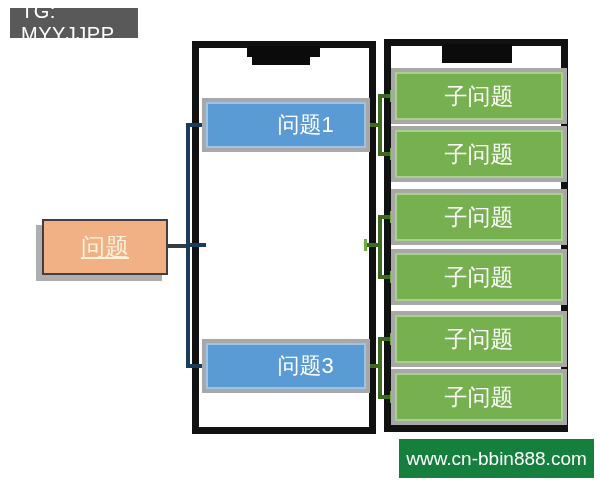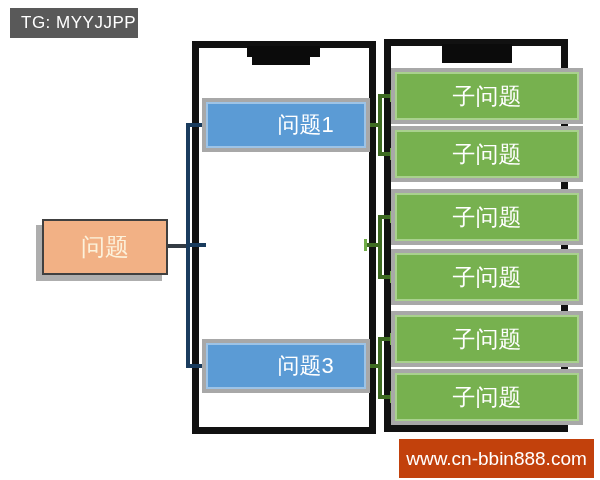--- a/index.html
+++ b/index.html
@@ -1,21 +1,21 @@
 <!DOCTYPE html>
 <html><head>
 <meta charset="utf-8">
 <style>
   * { margin:0; padding:0; box-sizing:border-box; }
   body { background:#ffffff; font-family:"Liberation Sans", "DejaVu Sans", sans-serif; }
   .page { position:relative; width:600px; height:480px; background:#ffffff; overflow:hidden; }
 
   
   .tg-badge { position:absolute; left:10px; top:8px; width:128px; height:30px;
-    background:#595959; color:#ffffff; font-size:17px; letter-spacing:0.5px;
+    background:#595959; color:#ffffff; font-size:20px; letter-spacing:0.5px;
     display:flex; align-items:center; padding-left:11px; }
 
   
   .panel { position:absolute; background:#ffffff; border:7px solid #111111; }
   .panel-middle { left:192px; top:41px; width:184px; height:393px; }
   .panel-right  { left:384px; top:39px; width:184px; height:393px; }
 
   
   .redact { position:absolute; background:#0b0b0b; }
   .redact-m1 { left:247px; top:46px; width:73px; height:11px; }
@@ -49,32 +49,32 @@
   .tick-b1 { left:364px; top:119px; } .tick-b2 { left:364px; top:239px; } .tick-b3 { left:364px; top:360px; }
   .tick-s1 { left:390px; top:90px; }  .tick-s2 { left:390px; top:148px; }
   .tick-s3 { left:390px; top:211px; } .tick-s4 { left:390px; top:271px; }
   .tick-s5 { left:390px; top:333px; } .tick-s6 { left:390px; top:391px; }
 
   
   .node { position:absolute; display:flex; align-items:center; justify-content:center;
     color:#ffffff; }
   .root-node { left:42px; top:219px; width:126px; height:56px;
     background:#f2b185; border:2px solid #404040; color:#fcf2dc; font-size:24px;
-    box-shadow:-6px 6px 0 #aeaeae; }
+    box-shadow:-6px 6px 0 #aeaeae;text-decoration:underline; }
   .problem-node { left:206px; width:160px; height:46px; background:#5b9bd5;
     border:2px solid #9dc3e6; box-shadow:0 0 0 4px #a8a8a8; font-size:22px;padding-left:39px; }
   .p1 { top:102px; } .p2 { top:222px; } .p3 { top:343px; }
-  .sub-node { left:395px; width:184px; height:48px; background:#77b14f;
+  .sub-node { left:395px; width:168px; height:48px; background:#77b14f;
     border:2px solid #a9d18e; box-shadow:0 0 0 4px #a8a8a8; font-size:23px; }
   .s1 { top:72px; } .s2 { top:130px; } .s3 { top:193px; }
   .s4 { top:253px; } .s5 { top:315px; } .s6 { top:373px; }
 
   
   .watermark { position:absolute; left:399px; top:439px; width:195px; height:39px;
-    background:#c2410c; color:#ffffff; font-size:19px;
+    background:#15803d; color:#ffffff; font-size:19px;
     display:flex; align-items:center; justify-content:center; }
 </style>
 </head>
 <body>
 
 <div class="page">
 
   <div class="tg-badge">TG: MYYJJPP</div>
 
   <div class="panel panel-middle"></div>

